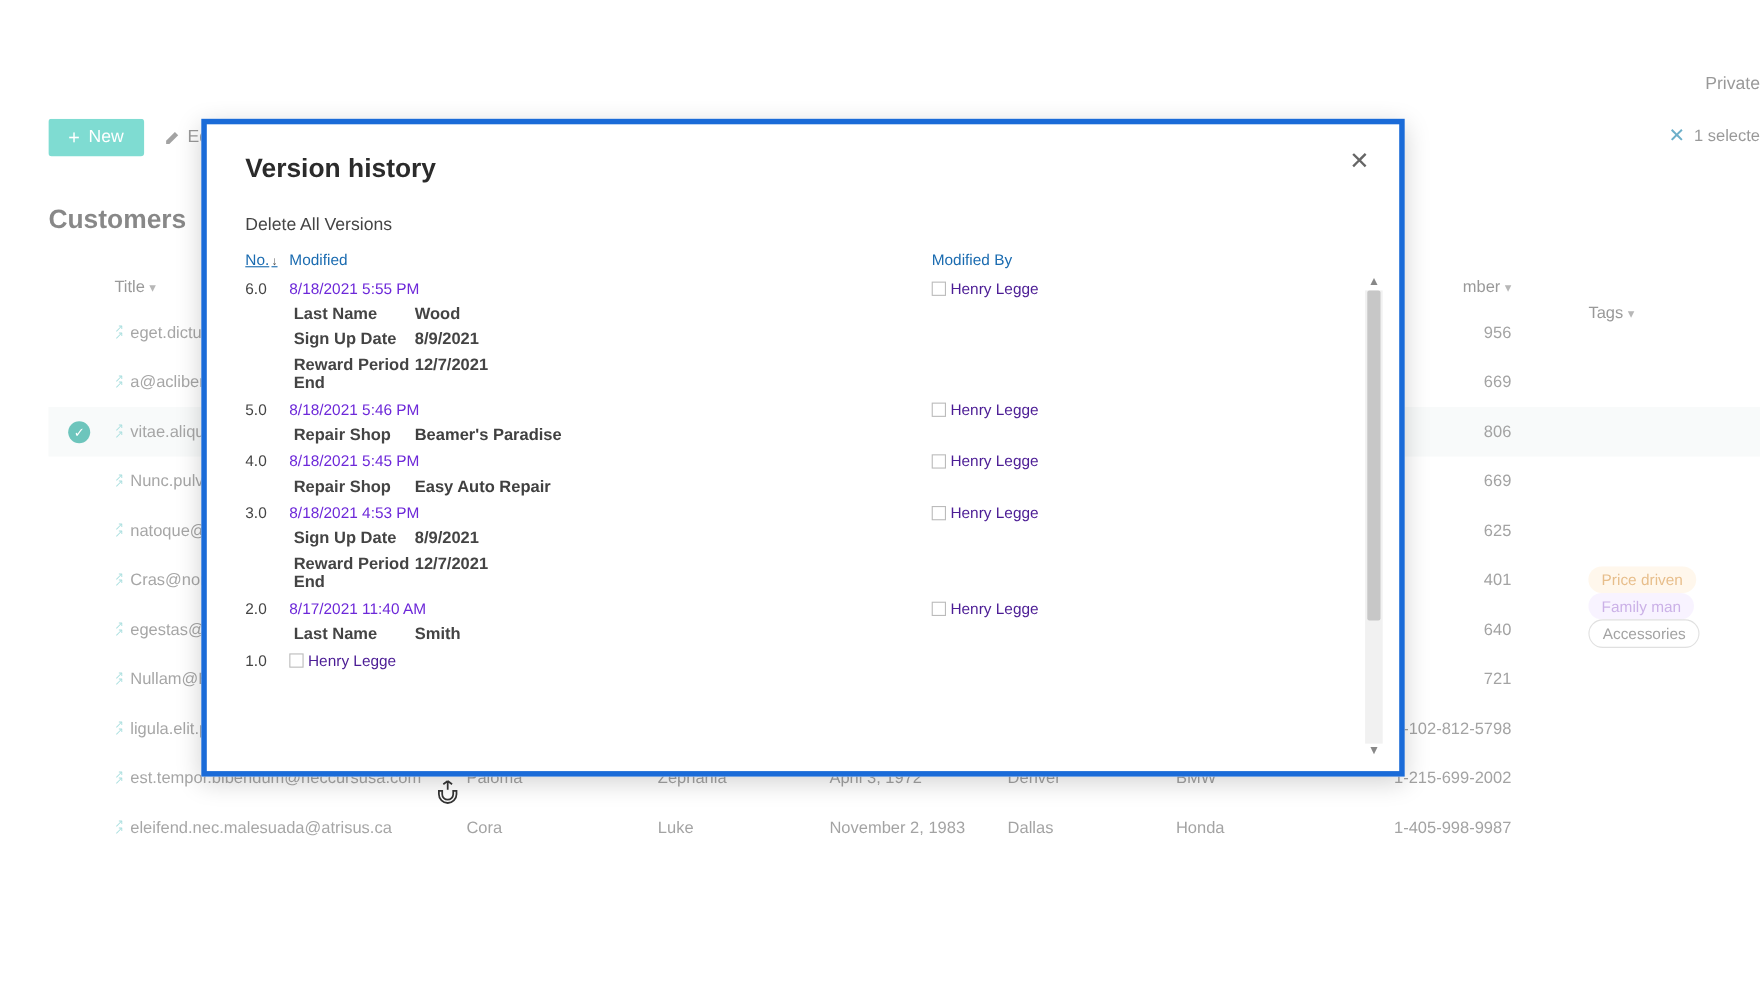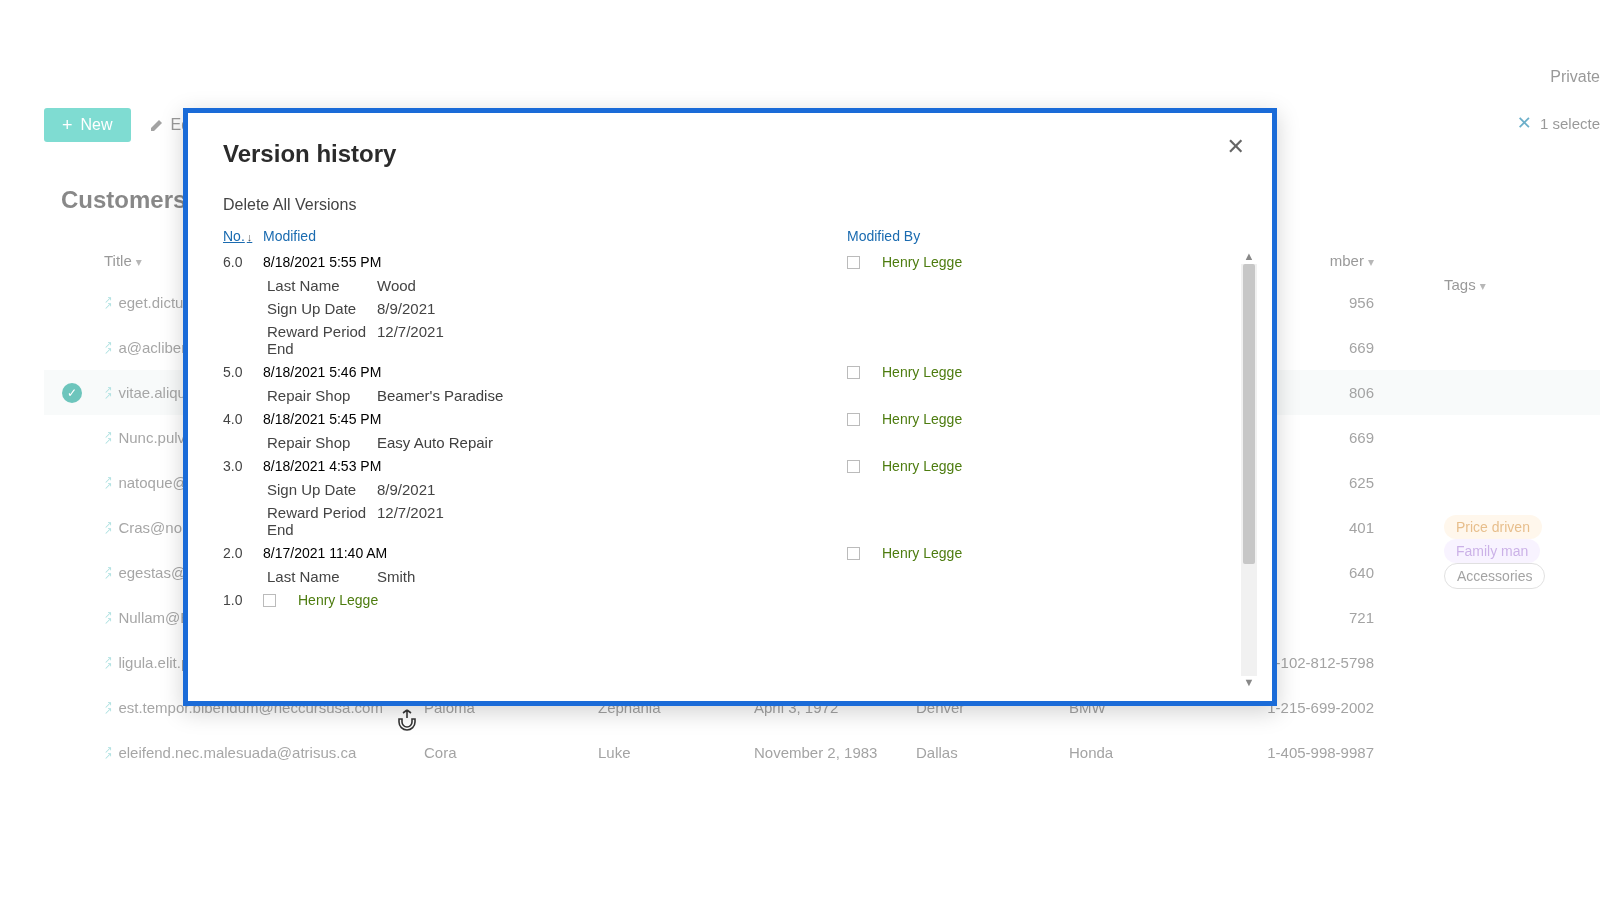--- a/index.html
+++ b/index.html
@@ -9,21 +9,21 @@
   
   .topbar-right { position:absolute; top:68px; right:0; font-size:16px; color:#555; }
   .toolbar { position:absolute; left:44px; top:108px; display:flex; align-items:center; gap:18px; }
   .btn-new { background:#2bc5b4; color:#fff; border:none; border-radius:3px; padding:8px 18px; font-size:16px; display:flex; align-items:center; gap:8px; cursor:pointer; }
   .btn-new .plus { font-size:18px; line-height:1; }
   .toolbar-edit { display:flex; align-items:center; gap:6px; color:#555; font-size:16px; cursor:pointer; }
   .pencil { width:16px; height:16px; }
   .sel-right { position:absolute; right:0; top:112px; display:flex; align-items:center; gap:8px; color:#555; font-size:15px; }
   .x-icon { color:#0a7aa6; font-size:18px; }
 
-  .listname { position:absolute; left:61px; top:186px; display:flex; align-items:flex-end; gap:14px; }
+  .listname { position:absolute; left:44px; top:186px; display:flex; align-items:flex-end; gap:14px; }
   .listname h2 { font-size:24px; font-weight:600; color:#3a3a3a; }
   .star { color:#bbb; font-size:20px; }
 
   
   .grid { position:absolute; left:44px; right:0; top:240px; }
   .ghead { display:flex; align-items:center; height:40px; color:#555; font-size:15px; }
   .col-check{width:60px;}
   .col-title{width:320px;}
   .col-fn{width:158px;}
   .col-ln{width:156px;margin-left:16px;}
@@ -57,24 +57,24 @@
   .vtrack{background:#f1f1f1;height:calc(100% - 28px);position:relative;}
   .vthumb{background:#c7c7c7;position:absolute;left:2px;right:2px;top:0;height:300px;border-radius:2px;}
   .vcols{display:flex;font-size:14px;color:#1a6bb0;margin-bottom:6px;}
   .vc-no{width:40px;text-decoration:underline;cursor:pointer;}
   .sorti{font-size:11px;color:#555;margin-left:2px;}
   .vc-mod{width:584px;}
   .vc-by{}
   .ver-row{display:flex;font-size:14px;padding:4px 0;}
   .ver-no{width:40px;color:#444;}
   .ver-mod{width:584px;}
-  .ver-mod a{color:#000000;text-decoration:none;}
-  .ver-by{display:flex;align-items:center;gap:22px;color:#4d7c0f;}
+  .ver-mod a{color:#6d28d9;text-decoration:none;}
+  .ver-by{display:flex;align-items:center;gap:4px;color:#4c1d95;}
   .presence{width:13px;height:13px;border:1px solid #bbb;background:#fff;}
-  .detail{margin-left:44px;font-size:15px;color:#444;display:flex;padding:3px 0;}
+  .detail{margin-left:44px;font-size:15px;color:#444;display:flex;padding:3px 0;font-weight:bold;}
   .detail .k{width:110px;}
   .detail .v{color:#444;}
   .detail .v.link{color:#404040;}
 
   .blur-layer{ filter: blur(0px); opacity:0.6; }
   .cursor{position:absolute;left:396px;top:708px;font-size:20px;pointer-events:none;}
 </style>
 </head>
 <body>
 

